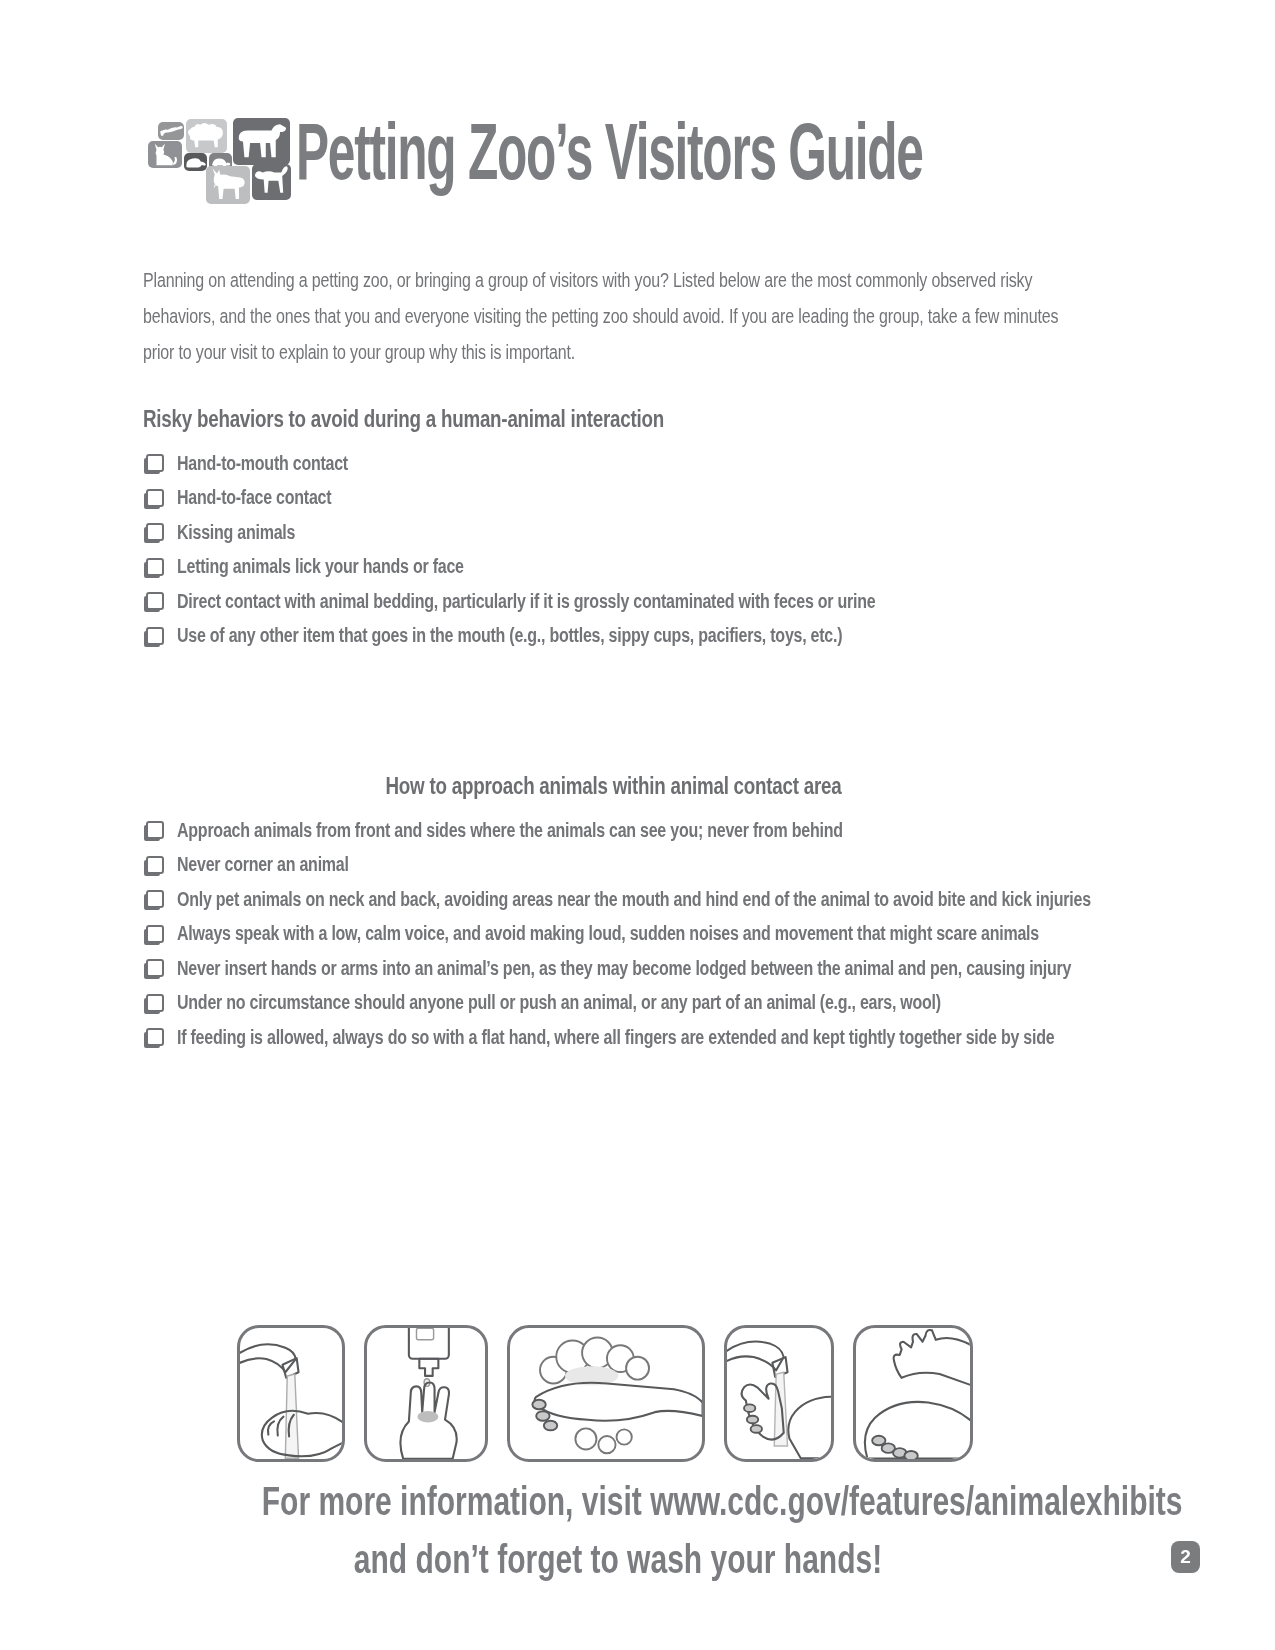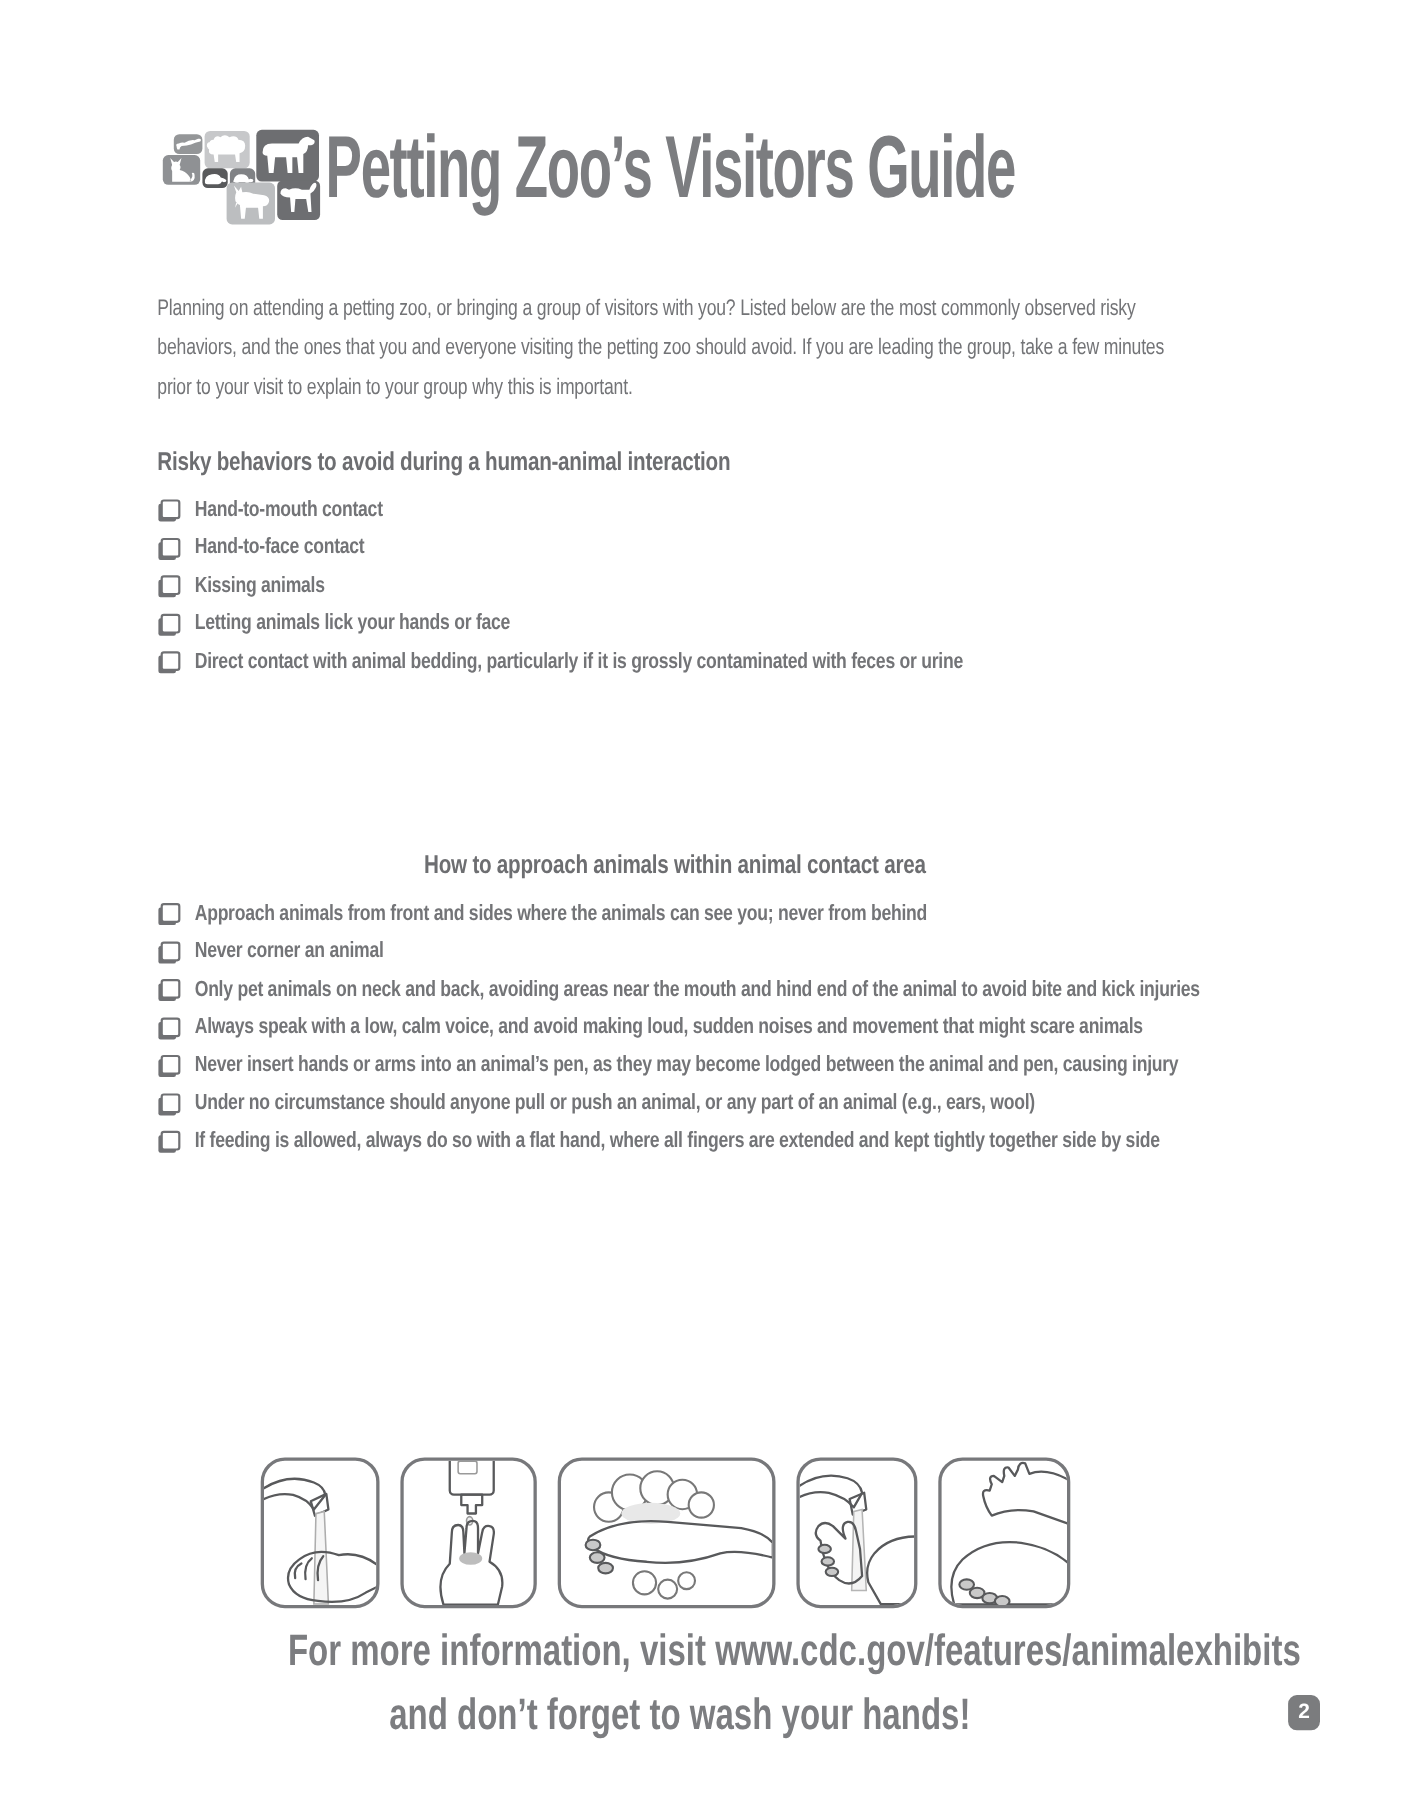--- a/index.html
+++ b/index.html
@@ -128,20 +128,24 @@
           <span class="txt">Kissing animals</span>
         </li>
       <li class="row">
           <span class="cb"></span>
           <span class="txt">Letting animals lick your hands or face</span>
         </li>
       <li class="row">
           <span class="cb"></span>
           <span class="txt">Direct contact with animal bedding, particularly if it is grossly contaminated with feces or urine</span>
         </li>
+      <li class="row">
+          <span class="cb"></span>
+          <span class="txt">Use of any other item that goes in the mouth (e.g., bottles, sippy cups, pacifiers, toys, etc.)</span>
+        </li>
     </ul>
   </section>
 
   <section class="list-section s2">
     <h2>How to approach animals within animal contact area</h2>
     <ul>
       <li class="row">
           <span class="cb"></span>
           <span class="txt">Approach animals from front and sides where the animals can see you; never from behind</span>
         </li>

